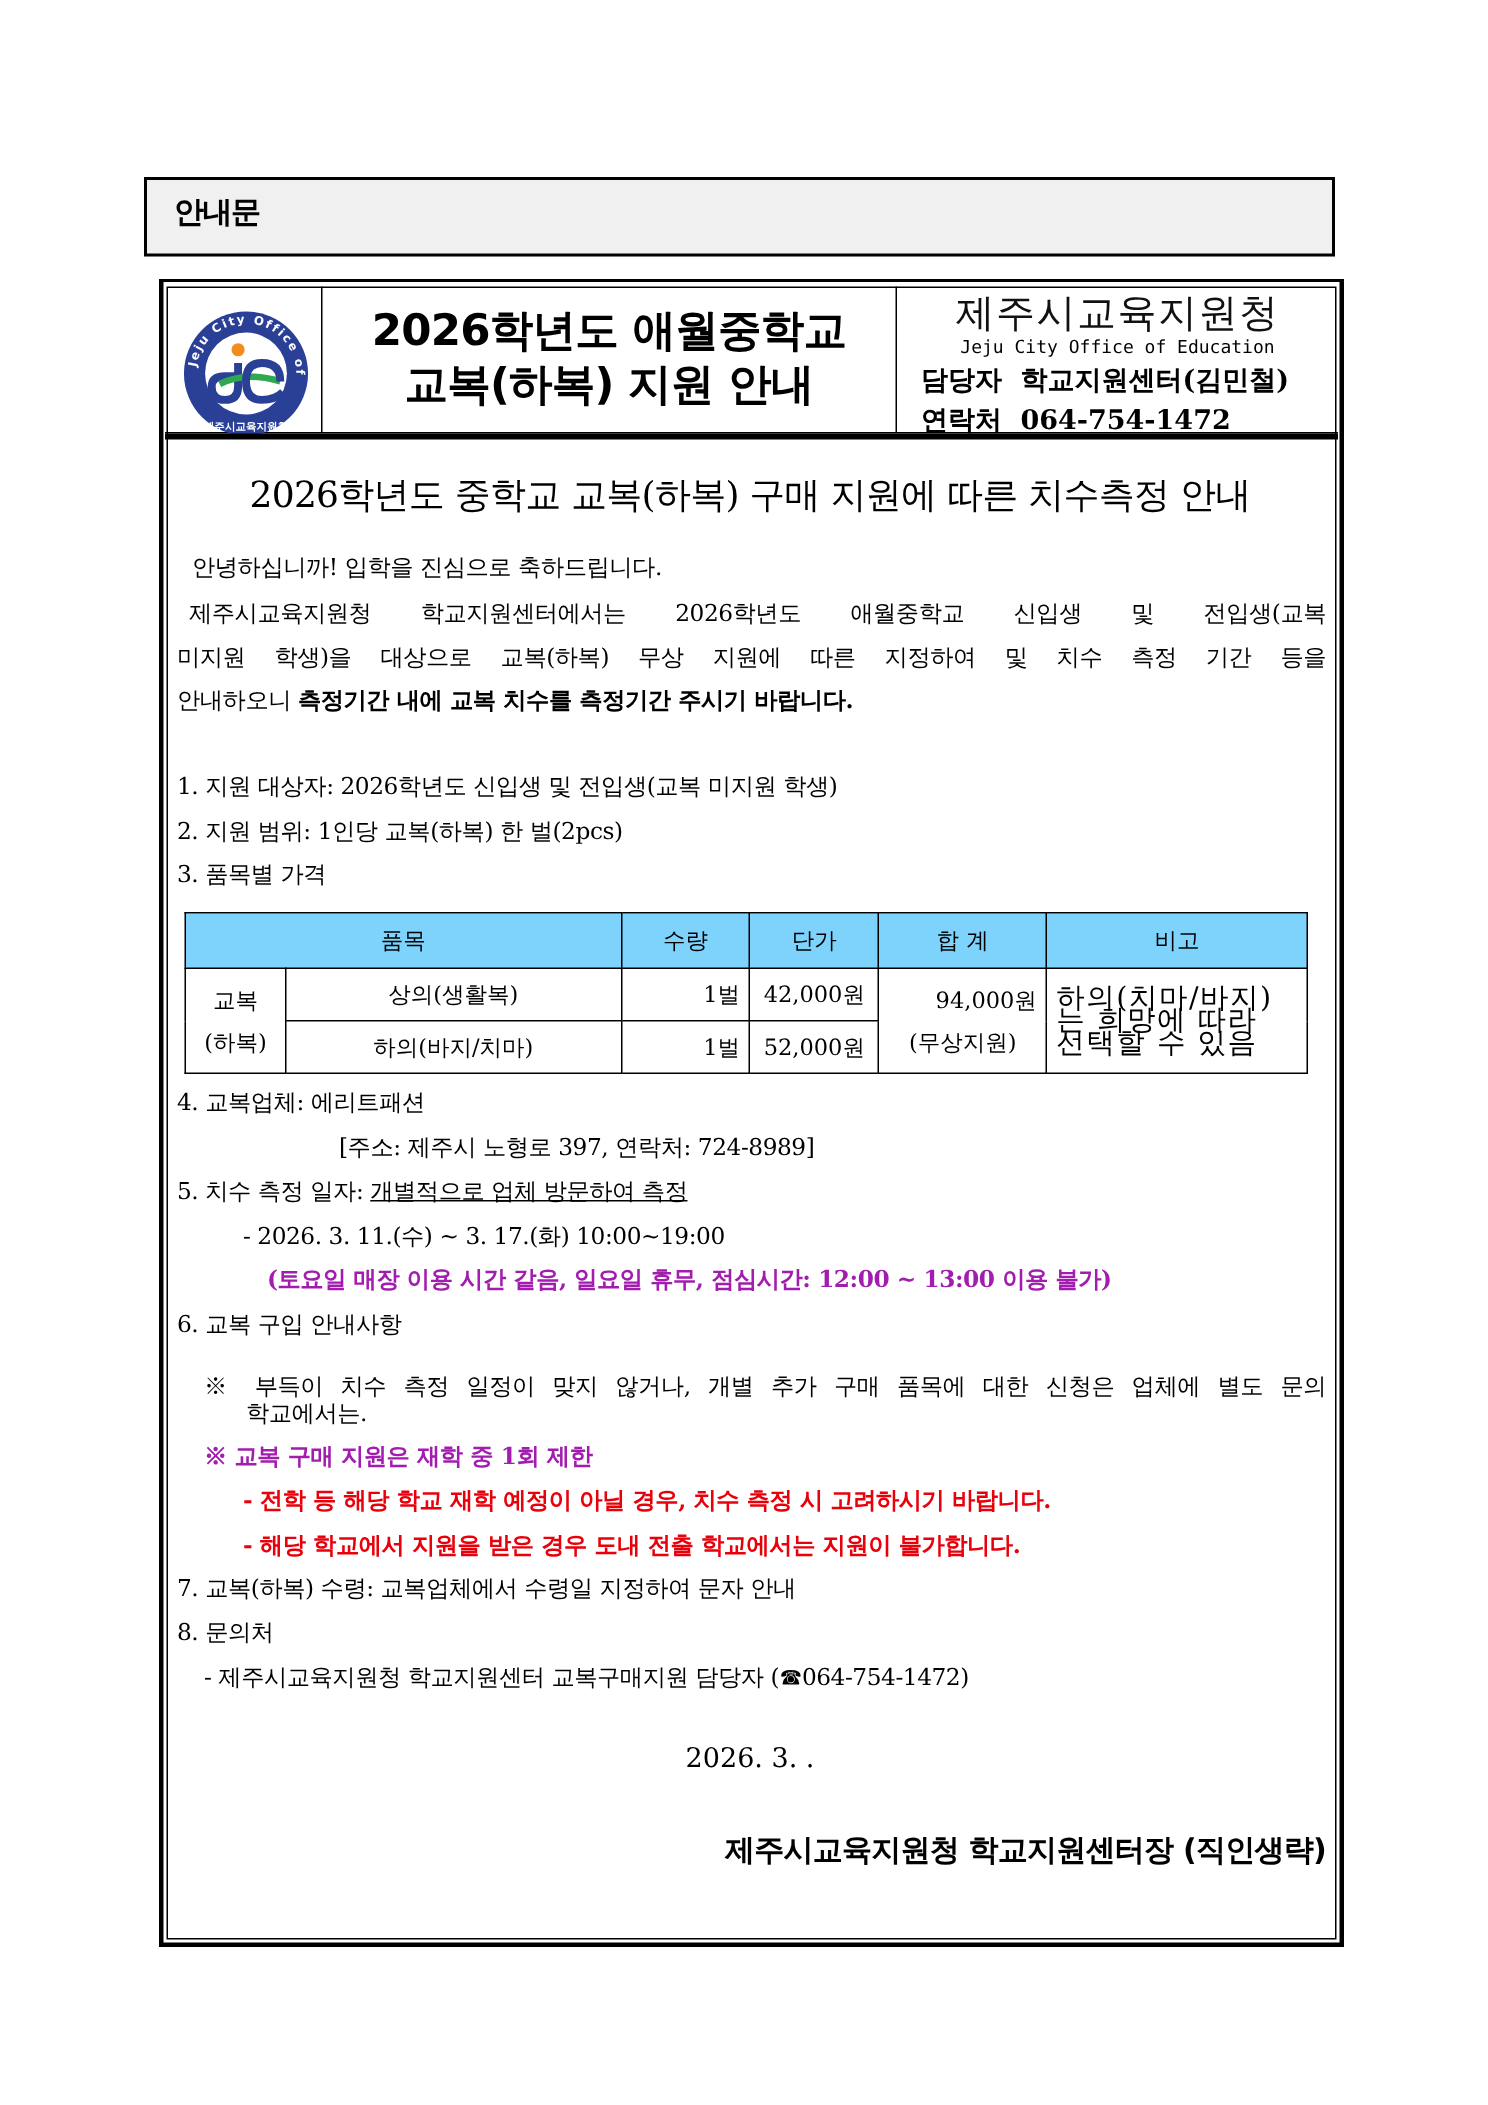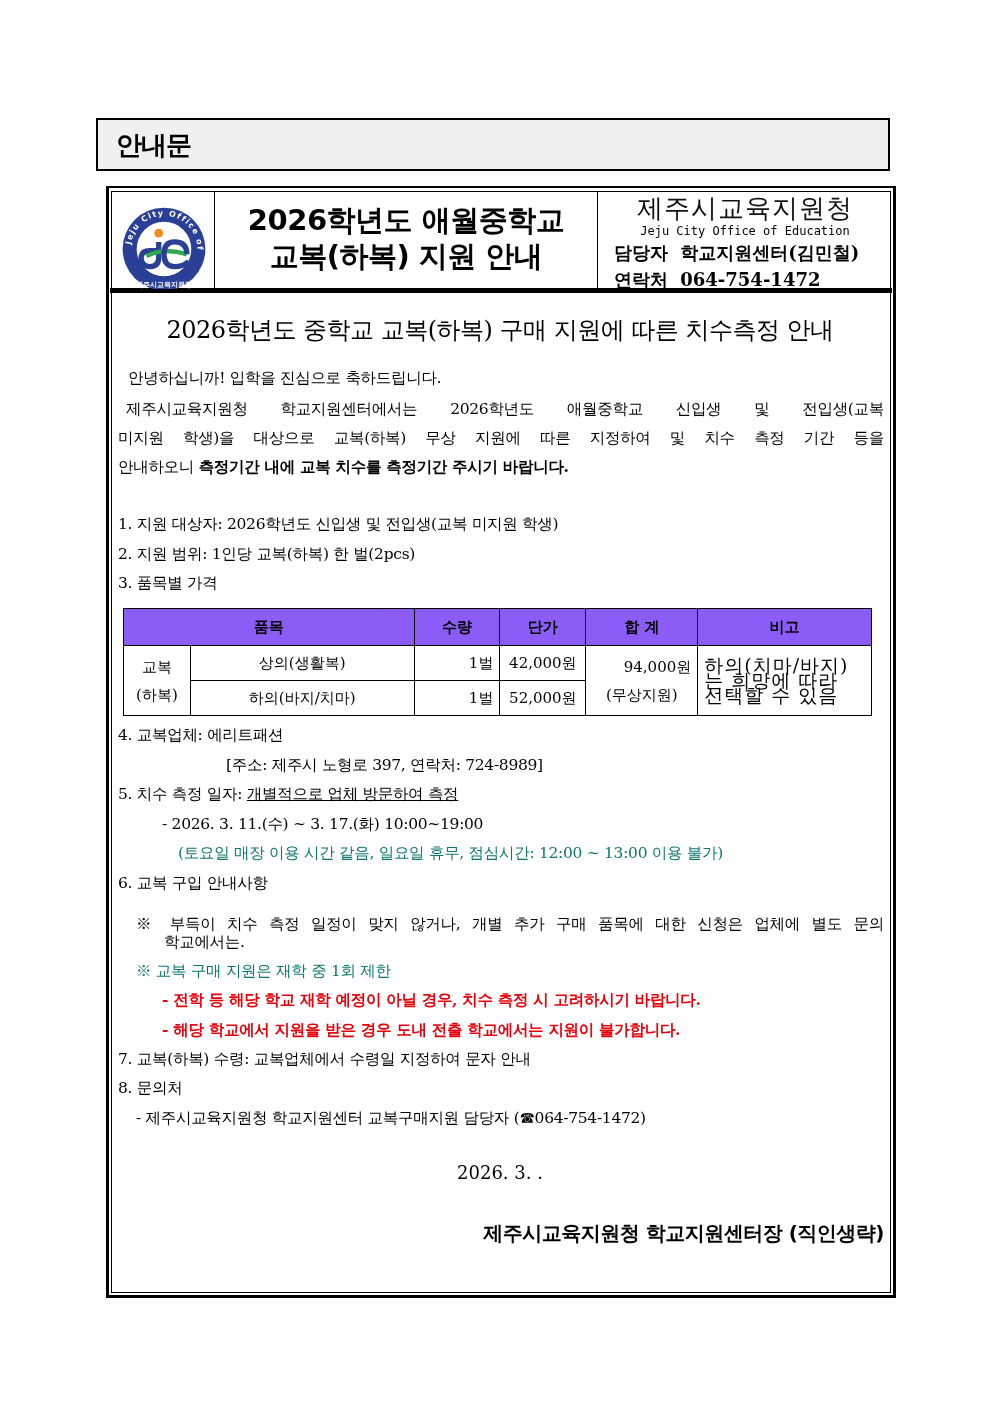--- a/index.html
+++ b/index.html
@@ -8,21 +8,21 @@
     font-family: "DejaVu Serif", "Liberation Serif", serif;
     color: #000;
   }
   .notice-tab {
     position: absolute; left: 96px; top: 118px; width: 794px; height: 53px;
     background: #f0f0f0; border: 2px solid #000; box-sizing: border-box;
   }
   .notice-tab span {
     position: absolute; left: 18px; top: 8px;
     font-family: "DejaVu Sans", "Liberation Sans", sans-serif;
-    font-weight: bold; font-size: 26px; letter-spacing: -1px;
+    font-weight: bold; font-size: 20px; letter-spacing: -1px;
   }
   .frame {
     position: absolute; left: 106px; top: 186px; width: 790px; height: 1112px;
     box-sizing: border-box;
     border-top: 2px solid #000; border-left: 3px solid #000;
     border-right: 3px solid #000; border-bottom: 3px solid #000;
     outline: 1px solid #000; outline-offset: -6px;
   }
   .header {
     position: absolute; left: 110px; top: 191px; width: 782px; height: 97px;
@@ -51,30 +51,30 @@
   .org-row { position: absolute; left: 16px; font-size: 18px; font-weight: bold; }
   .org-row .k { display: inline-block; width: 60px; }
   .org-row.r1 { top: 50px; }
   .org-row.r2 { top: 77px; }
 
   .body-area { position: absolute; left: 116px; top: 296px; width: 768px; }
   .doc-title { position: absolute; left: 0; width: 768px; top: 18px; text-align: center; font-size: 24px; letter-spacing: -0.5px; }
   .p { position: absolute; left: 2px; font-size: 15.5px; white-space: nowrap; letter-spacing: -0.3px; }
   .justify { width: 766px; text-align: justify; text-align-last: justify; }
   .bold { font-weight: bold; }
-  .blue { color: #0f766e; font-weight: normal; }
+  .blue { color: #a21caf; font-weight: bold; }
   .red { color: #e8000b; font-weight: bold; }
   .ul { text-decoration: underline; }
 
   table.price {
     position: absolute; left: 7px; top: 312px; width: 749px; border-collapse: collapse;
     font-size: 15px;
   }
   table.price th, table.price td { border: 1px solid #000; padding: 0 6px; height: 34px; }
-  table.price th { background: #8b5cf6; font-weight: bold; height: 36px; }
+  table.price th { background: #7dd3fc; font-weight: normal; height: 36px; }
   .c { text-align: center; }
   .r { text-align: right; }
   .note { font-size: 19px; line-height: 15px; text-align: left; letter-spacing: 1px; }
 
   .date-line { position: absolute; left: 0; width: 768px; top: 866px; text-align: center; font-size: 18px; }
   .sign { position: absolute; left: 0; width: 768px; top: 924px; text-align: right; font-family: "DejaVu Sans", "Liberation Sans", sans-serif; font-weight: bold; font-size: 20px; letter-spacing: -0.5px; }
 </style>
 </head>
 <body>
 

